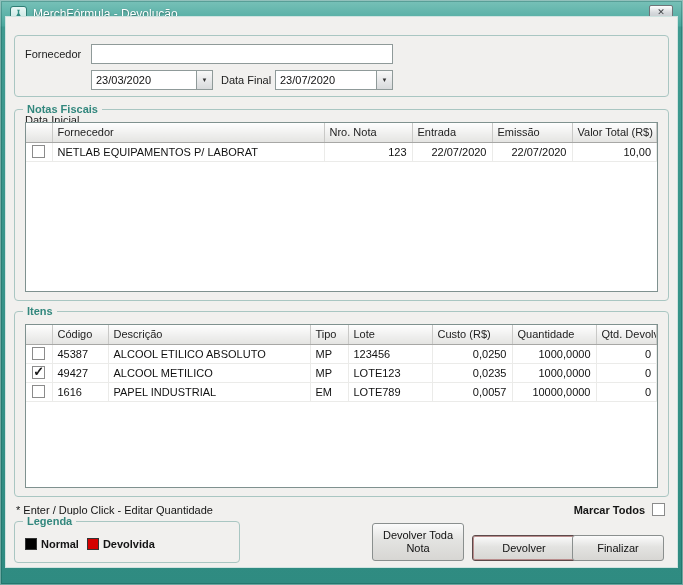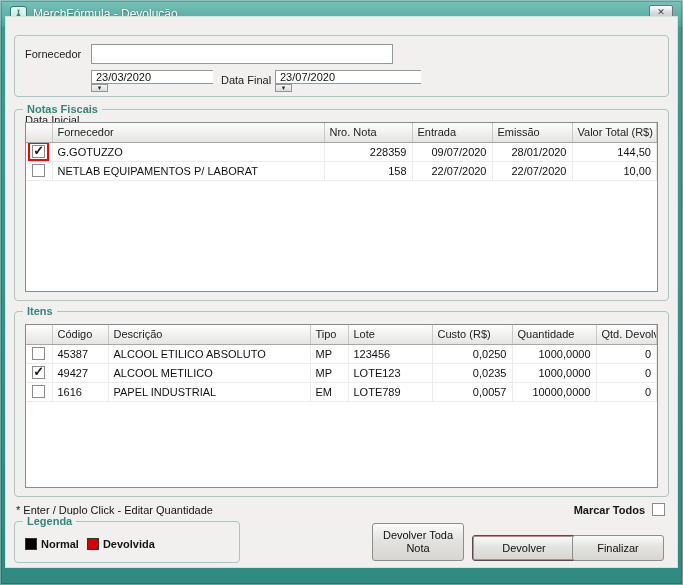--- a/index.html
+++ b/index.html
@@ -56,21 +56,21 @@
     color:#32877d; font-weight:bold;
   }
   
   .lbl { position:absolute; color:#1c1c1c; }
   .txt {
     position:absolute; height:20px;
     background:#fff; border:1px solid #8f9a99;
     font-family:"Liberation Sans",sans-serif; font-size:11px;
     padding:0 4px; color:#111;
   }
-  .combo { position:absolute; height:20px; display:flex;flex-direction:column; }
+  .combo { position:absolute; height:20px; display:flex; }
   .combo input {
     flex:1; height:20px; background:#fff;
     border:1px solid #8f9a99; border-right:none;
     font-family:"Liberation Sans",sans-serif; font-size:11px;
     padding:0 4px; color:#111; width:100%;
   }
   .combo .drop {
     width:17px; height:20px;
     background:linear-gradient(#f8f8f8,#d8dadc);
     border:1px solid #8f9a99;
@@ -171,21 +171,21 @@
 
       <span class="lbl" style="left:10px; top:38px;margin-top:40px;">Data Inicial</span>
       <div class="combo" style="left:76px; top:34px; width:122px;">
         <input value="23/03/2020" style="">
         <span class="drop">
             <span>▼</span>
           </span>
       </div>
 
       <span class="lbl" style="left:206px; top:38px;">Data Final</span>
-      <div class="combo" style="left:260px; top:34px; width:146px;">
+      <div class="combo" style="left:260px; top:34px; width:118px;">
         <input value="23/07/2020" style="">
         <span class="drop">
             <span>▼</span>
           </span>
       </div>
 
     </div>
 
     <div class="group" style="left:8px; top:92px; width:655px; height:192px;">
       <span class="group-label">Notas Fiscais</span>
@@ -205,36 +205,24 @@
               <th class="h-left">Fornecedor</th>
               <th>Nro. Nota</th>
               <th>Entrada</th>
               <th>Emissão</th>
               <th>Valor Total (R$)</th>
             </tr>
           </thead>
           <tbody>
             <tr>
               <td class="c-center">
-                <span class="cb checked">
-                  <span class="red-box"></span>
-                </span>
-              </td>
-              <td class="c-left">G.GOTUZZO</td>
-              <td class="c-right">228359</td>
-              <td class="c-right">09/07/2020</td>
-              <td class="c-right">28/01/2020</td>
-              <td class="c-right">144,50</td>
-            </tr>
-            <tr>
-              <td class="c-center">
                 <span class="cb"></span>
               </td>
               <td class="c-left">NETLAB EQUIPAMENTOS P/ LABORAT</td>
-              <td class="c-right">158</td>
+              <td class="c-right">123</td>
               <td class="c-right">22/07/2020</td>
               <td class="c-right">22/07/2020</td>
               <td class="c-right">10,00</td>
             </tr>
           </tbody>
         </table>
       </div>
     </div>
 
     <div class="group" style="left:8px; top:294px; width:655px; height:186px;">

